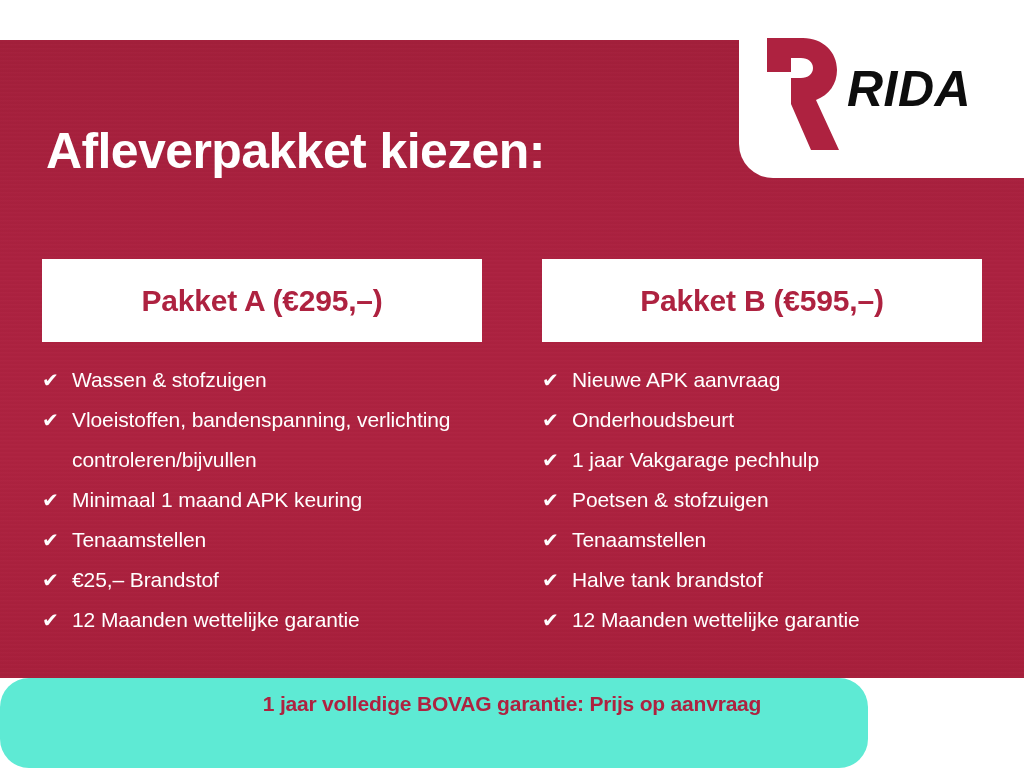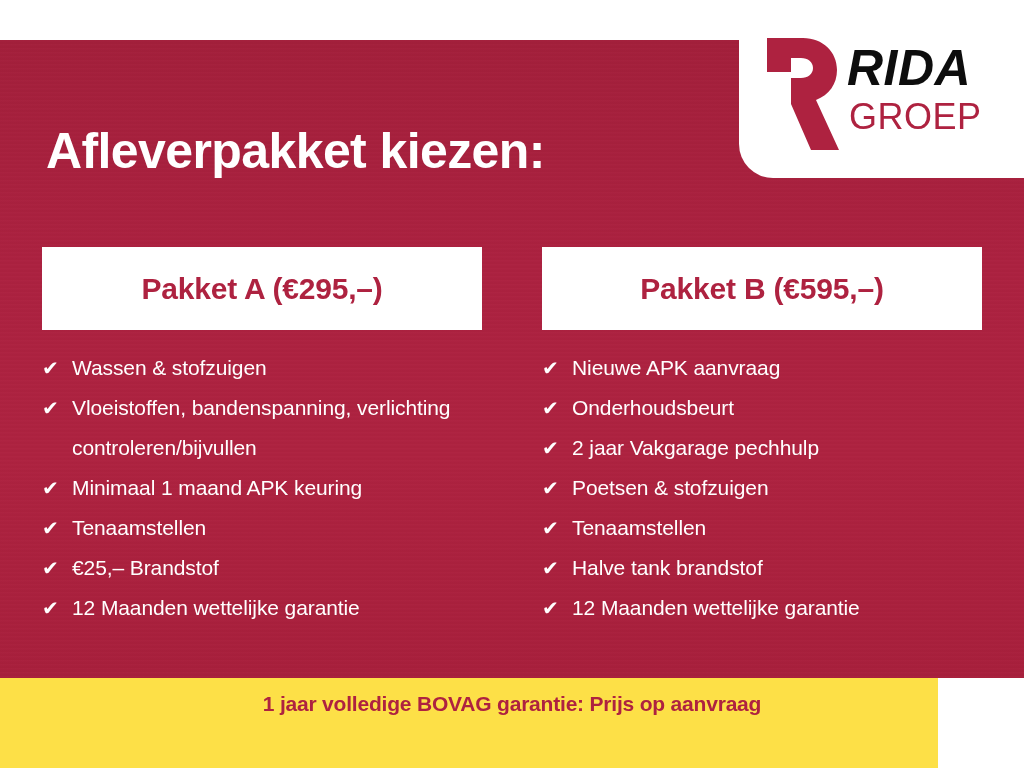--- a/index.html
+++ b/index.html
@@ -107,21 +107,21 @@
   
   .columns {
     position: absolute;
     left: 0;
     top: 247px;
     width: 1024px;
     z-index: 3;
   }
   .column {
     position: absolute;
-    top: 0;
+    top: 12px;
     width: 440px;
   }
   .column.col-a { left: 42px; }
   .column.col-b { left: 542px; }
 
   .pkg-header {
     height: 83px;
     background: #ffffff;
     display: flex;
     align-items: center;
@@ -161,24 +161,25 @@
   }
   .feature-text {
     flex: 1 1 auto;
   }
 
   
   .footer-band {
     position: absolute;
     left: 0;
     top: 678px;
-    width: 938px;
+    width: 868px;
     height: 90px;
-    background: #fde047;
+    background: #5eead4;
     z-index: 3;
+    border-radius: 29px;
   }
   .footer-text {
     position: absolute;
     left: 0;
     top: 14px;
     width: 1024px;
     text-align: center;
     font-family: "Liberation Sans", sans-serif;
     font-weight: bold;
     font-size: 21px;
@@ -193,21 +194,20 @@
 <div class="stage">
 
   <div class="red-panel"></div>
 
   <div class="logo-panel">
     <svg class="logo-mark" viewBox="0 0 86 118" aria-hidden="true">
       <path fill="#AE2240" d="M14 6 H50 C70 6 84 20 84 38 C84 52 76 63 63 68 L86 118 H58 L38 72 L38 46 H48 C55 46 60 42 60 36 C60 30 55 26 48 26 H38 V40 H14 Z"></path>
     </svg>
     <div class="logo-words">
       <span class="logo-rida">RIDA</span>
-      <span class="logo-groep">GROEP</span>
     </div>
   </div>
 
   <h1 class="title">Afleverpakket kiezen:</h1>
 
   <div class="columns">
 
     <div class="column col-a">
       <div class="pkg-header">
         <span class="pkg-header-text">Pakket A (€295,–)</span>
@@ -248,21 +248,21 @@
         <li class="feature-item">
           <span class="check-icon">✔</span>
           <span class="feature-text">Nieuwe APK aanvraag</span>
         </li>
         <li class="feature-item">
           <span class="check-icon">✔</span>
           <span class="feature-text">Onderhoudsbeurt</span>
         </li>
         <li class="feature-item">
           <span class="check-icon">✔</span>
-          <span class="feature-text">2 jaar Vakgarage pechhulp</span>
+          <span class="feature-text">1 jaar Vakgarage pechhulp</span>
         </li>
         <li class="feature-item">
           <span class="check-icon">✔</span>
           <span class="feature-text">Poetsen &amp; stofzuigen</span>
         </li>
         <li class="feature-item">
           <span class="check-icon">✔</span>
           <span class="feature-text">Tenaamstellen</span>
         </li>
         <li class="feature-item">

